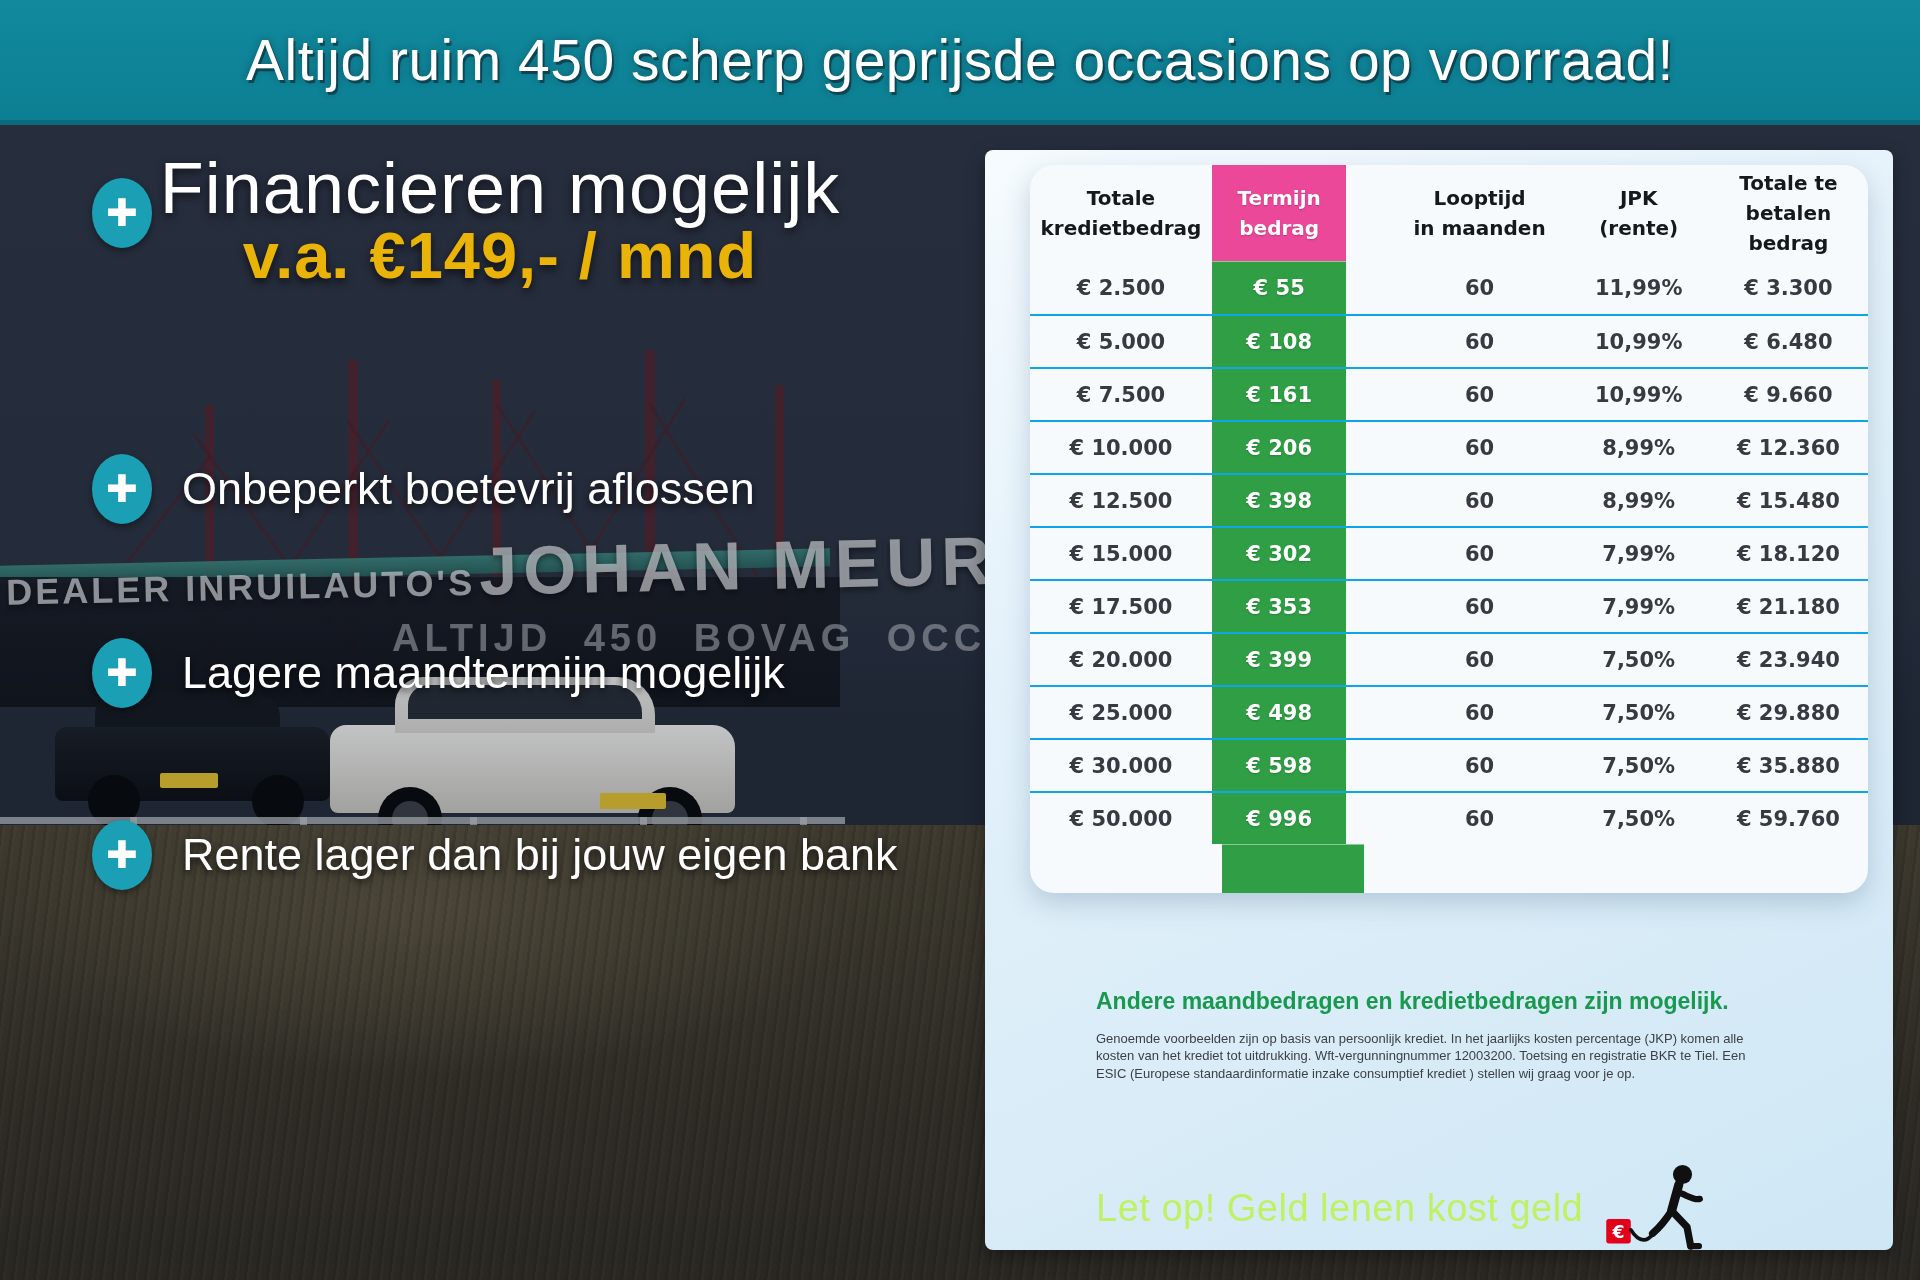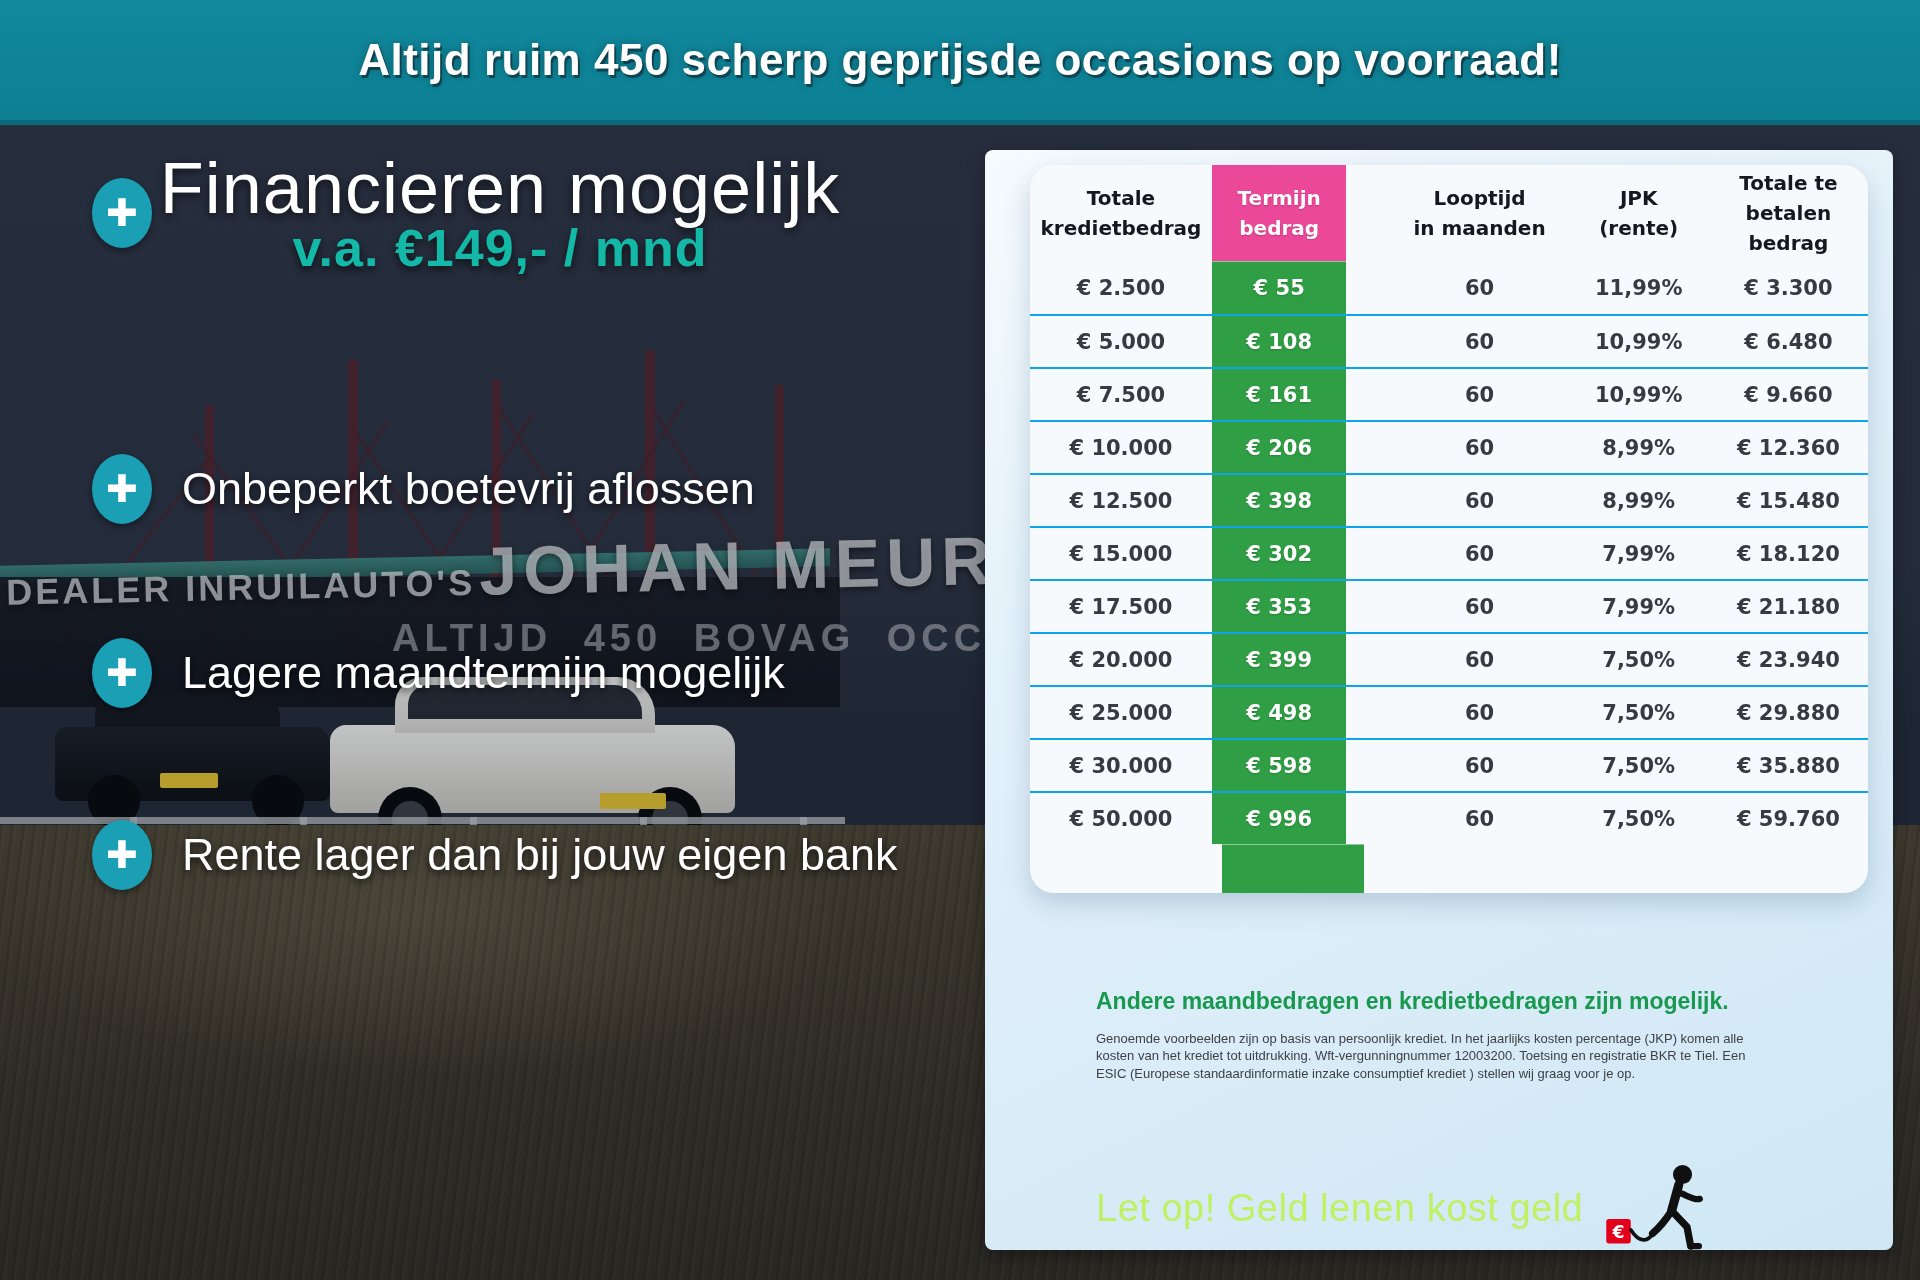--- a/index.html
+++ b/index.html
@@ -4,21 +4,21 @@
 <style>
   html,body{margin:0;padding:0;background:#11151c;}
   #stage{position:relative;width:1920px;height:1280px;overflow:hidden;
          font-family:"Liberation Sans",sans-serif;background:#232a38;}
 
   
   .banner{position:absolute;left:0;top:0;width:1920px;height:120px;
           background:linear-gradient(#12899d,#0c7f93);
           border-bottom:5px solid #0a6a7c;
           display:flex;align-items:center;justify-content:center;}
-  .banner span{font-size:44px;font-weight:700;color:#ffffff;letter-spacing:.5px;
+  .banner span{font-size:57px;font-weight:400;color:#ffffff;letter-spacing:.5px;
           text-shadow:2px 3px 0 rgba(15,35,45,.6),0 0 8px rgba(0,0,0,.3);}
 
   
   .photo{position:absolute;left:0;top:125px;width:1920px;height:1155px;overflow:hidden;
          background:linear-gradient(#2d3547 0%,#2b3343 38%,#262e3e 47%,#232b3a 52%);}
   .pole{position:absolute;background:#57242e;opacity:.85;}
   .cable{position:absolute;background:#4e2029;opacity:.6;}
   .roofband{position:absolute;left:0;top:432px;width:830px;height:18px;
          background:linear-gradient(#3e8d86,#2a6b66);transform:rotate(-1.2deg);opacity:.9;}
   .facade{position:absolute;left:0;top:452px;width:840px;height:130px;
@@ -50,21 +50,21 @@
                     linear-gradient(#4c4534,#3a352a 55%,#322e25);}
   .ground::after{content:"";position:absolute;inset:0;
          background:repeating-linear-gradient(97deg,rgba(0,0,0,.10) 0 3px,rgba(255,255,255,.02) 3px 6px,transparent 6px 11px);}
   .dim{position:absolute;inset:0;background:rgba(15,19,27,.22);}
 
   
   .promo-title{position:absolute;left:150px;top:147px;width:700px;text-align:center;
          font-size:72px;font-weight:400;color:#fff;letter-spacing:1px;
          text-shadow:0 3px 8px rgba(0,0,0,.65);}
   .promo-subtitle{position:absolute;left:150px;top:218px;width:700px;text-align:center;
-         font-size:52px;font-weight:700;color:#14b8a6;letter-spacing:1px;
+         font-size:65px;font-weight:700;color:#eab308;letter-spacing:1px;
          text-shadow:0 4px 8px rgba(0,0,0,.65);}
   .plus{width:60px;height:70px;border-radius:50%;background:#1b9fb5;flex:0 0 auto;
          display:flex;align-items:center;justify-content:center;color:#fff;
          font-family:"DejaVu Sans",sans-serif;font-size:38px;font-weight:700;
          box-shadow:0 3px 7px rgba(0,0,0,.4);}
   .plus-solo{position:absolute;left:92px;top:178px;}
   .bullet{position:absolute;left:92px;display:flex;align-items:center;gap:30px;height:70px;}
   .bullet .label{font-size:45px;color:#fff;white-space:nowrap;
          text-shadow:0 3px 7px rgba(0,0,0,.7);}
   .b1{top:454px;} .b2{top:638px;} .b3{top:820px;}

